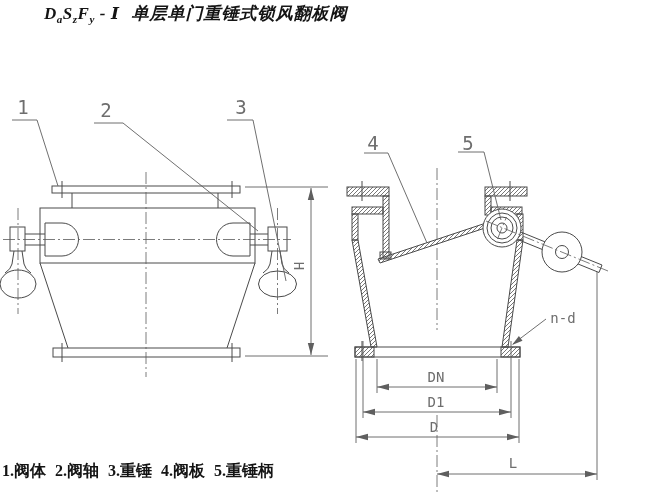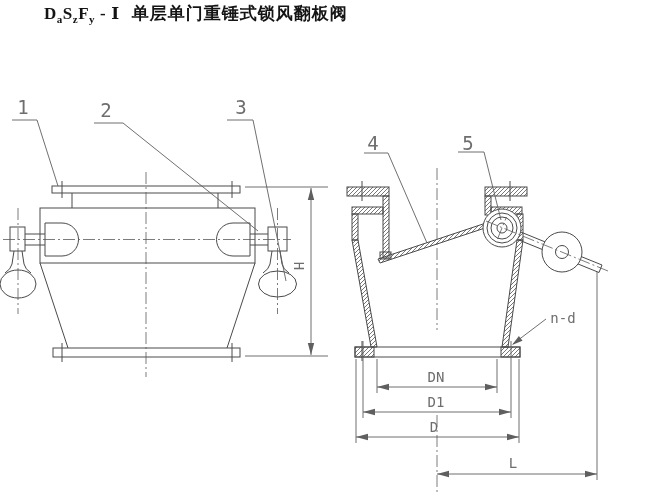--- a/index.html
+++ b/index.html
@@ -1,19 +1,19 @@
 <!DOCTYPE html>
 <html><head>
 <meta charset="utf-8">
 <style>
   html,body{margin:0;padding:0;background:#fff;}
   .page{position:relative;width:649px;height:497px;background:#ffffff;overflow:hidden;
         font-family:"Liberation Sans",sans-serif;}
   .title{position:absolute;left:44px;top:2px;font-family:"Liberation Serif","DejaVu Serif",serif;
-         font-weight:bold;font-size:17px;color:#141414;white-space:nowrap;letter-spacing:.5px;}
+         font-weight:bold;font-size:17px;color:#141414;white-space:nowrap;letter-spacing:.5px;font-style:italic;}
   .title sub{font-size:11px;line-height:0;}
   .title .sep{padding:0 5px;}
   .title .name{margin-left:12px;letter-spacing:1px;}
   .legend{position:absolute;left:2px;top:461px;font-family:"Liberation Serif","DejaVu Serif",serif;
           font-weight:bold;font-size:16px;color:#141414;white-space:nowrap;}
   .legend .item{margin-right:9px;}
   svg{position:absolute;left:0;top:0;}
   svg text{font-family:"DejaVu Sans Mono","Liberation Mono",monospace;fill:#6e6e6e;}
   .geo{stroke:#4a4a4a;stroke-width:1;fill:none;}
   .hat{stroke:#4a4a4a;stroke-width:1;fill:url(#hatch);}
@@ -186,14 +186,17 @@
         <g>
           <line class="dim" x1="437" y1="474" x2="597" y2="474"></line>
           <polygon class="arr" points="437,474 449,470.8 449,477.2"></polygon>
           <polygon class="arr" points="597,474 585,470.8 585,477.2"></polygon>
           <text class="dim-label" x="513" y="468" text-anchor="middle">L</text>
         </g>
       </g>
     </g>
   </svg>
 
+  <div class="legend">
+    <span class="item"><span>1.</span><span>阀体</span></span><span class="item"><span>2.</span><span>阀轴</span></span><span class="item"><span>3.</span><span>重锤</span></span><span class="item"><span>4.</span><span>阀板</span></span><span class="item"><span>5.</span><span>重锤柄</span></span>
+  </div>
 
 </div>
 
 </body></html>

